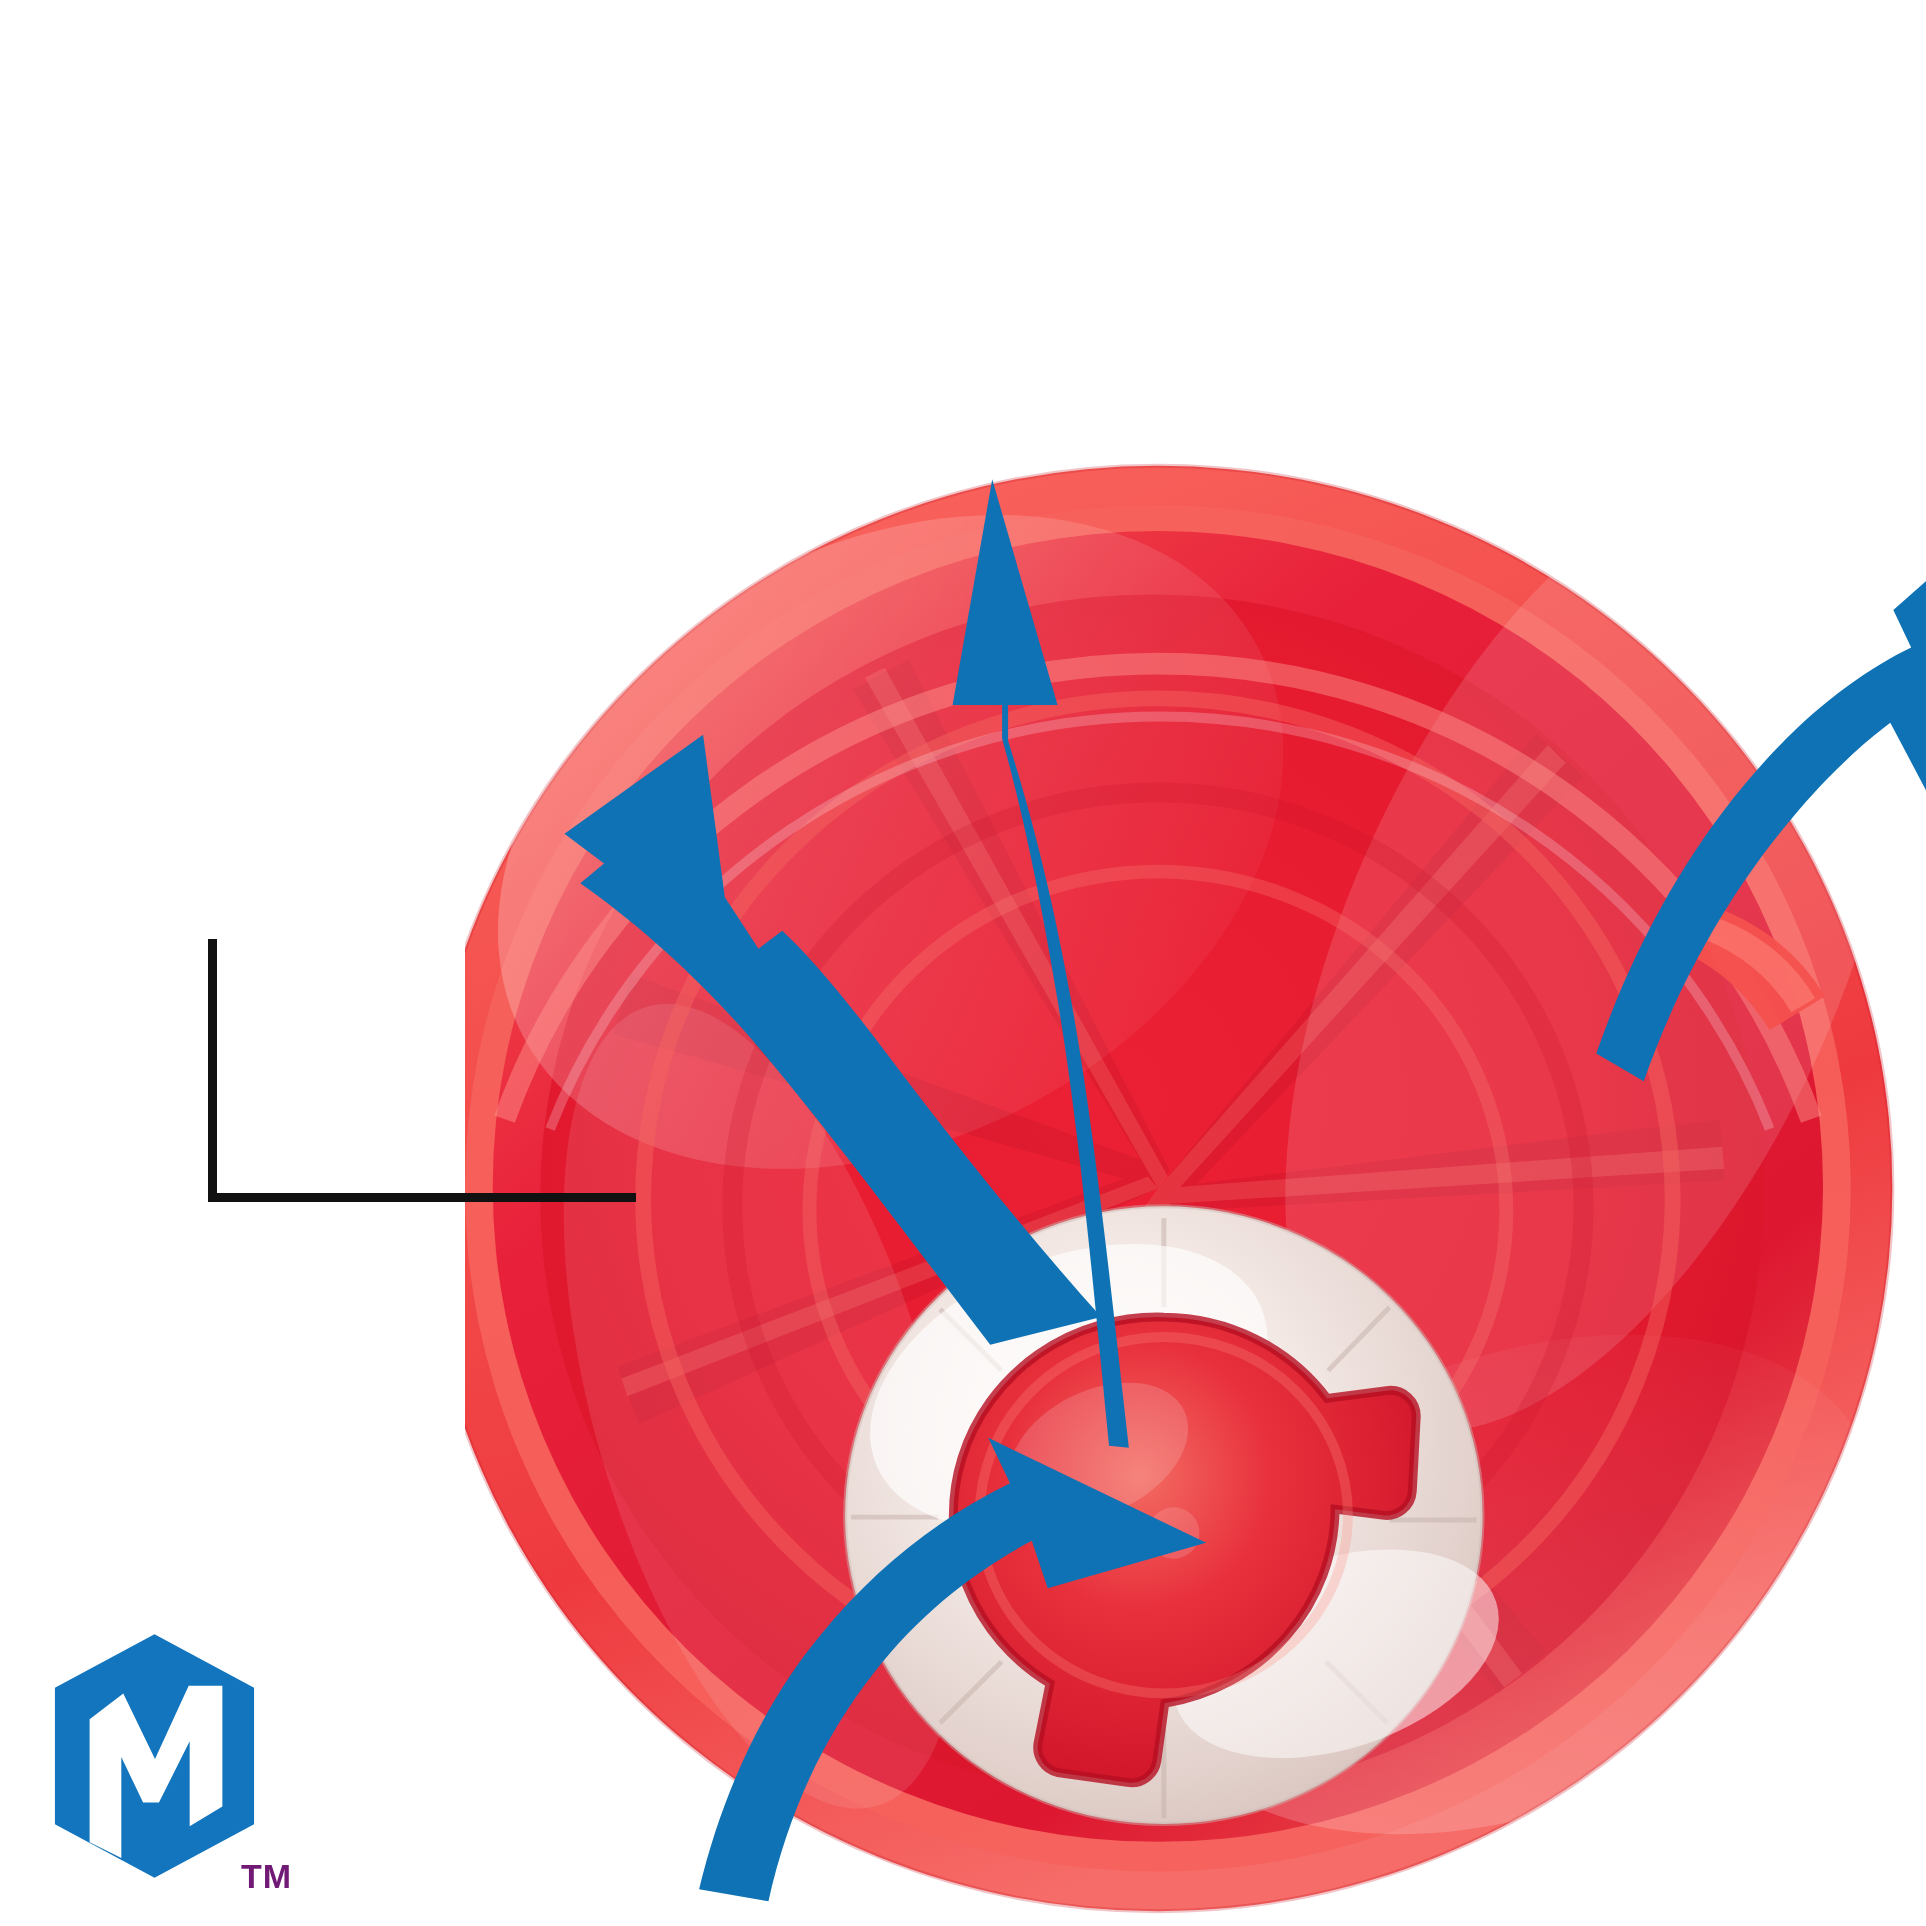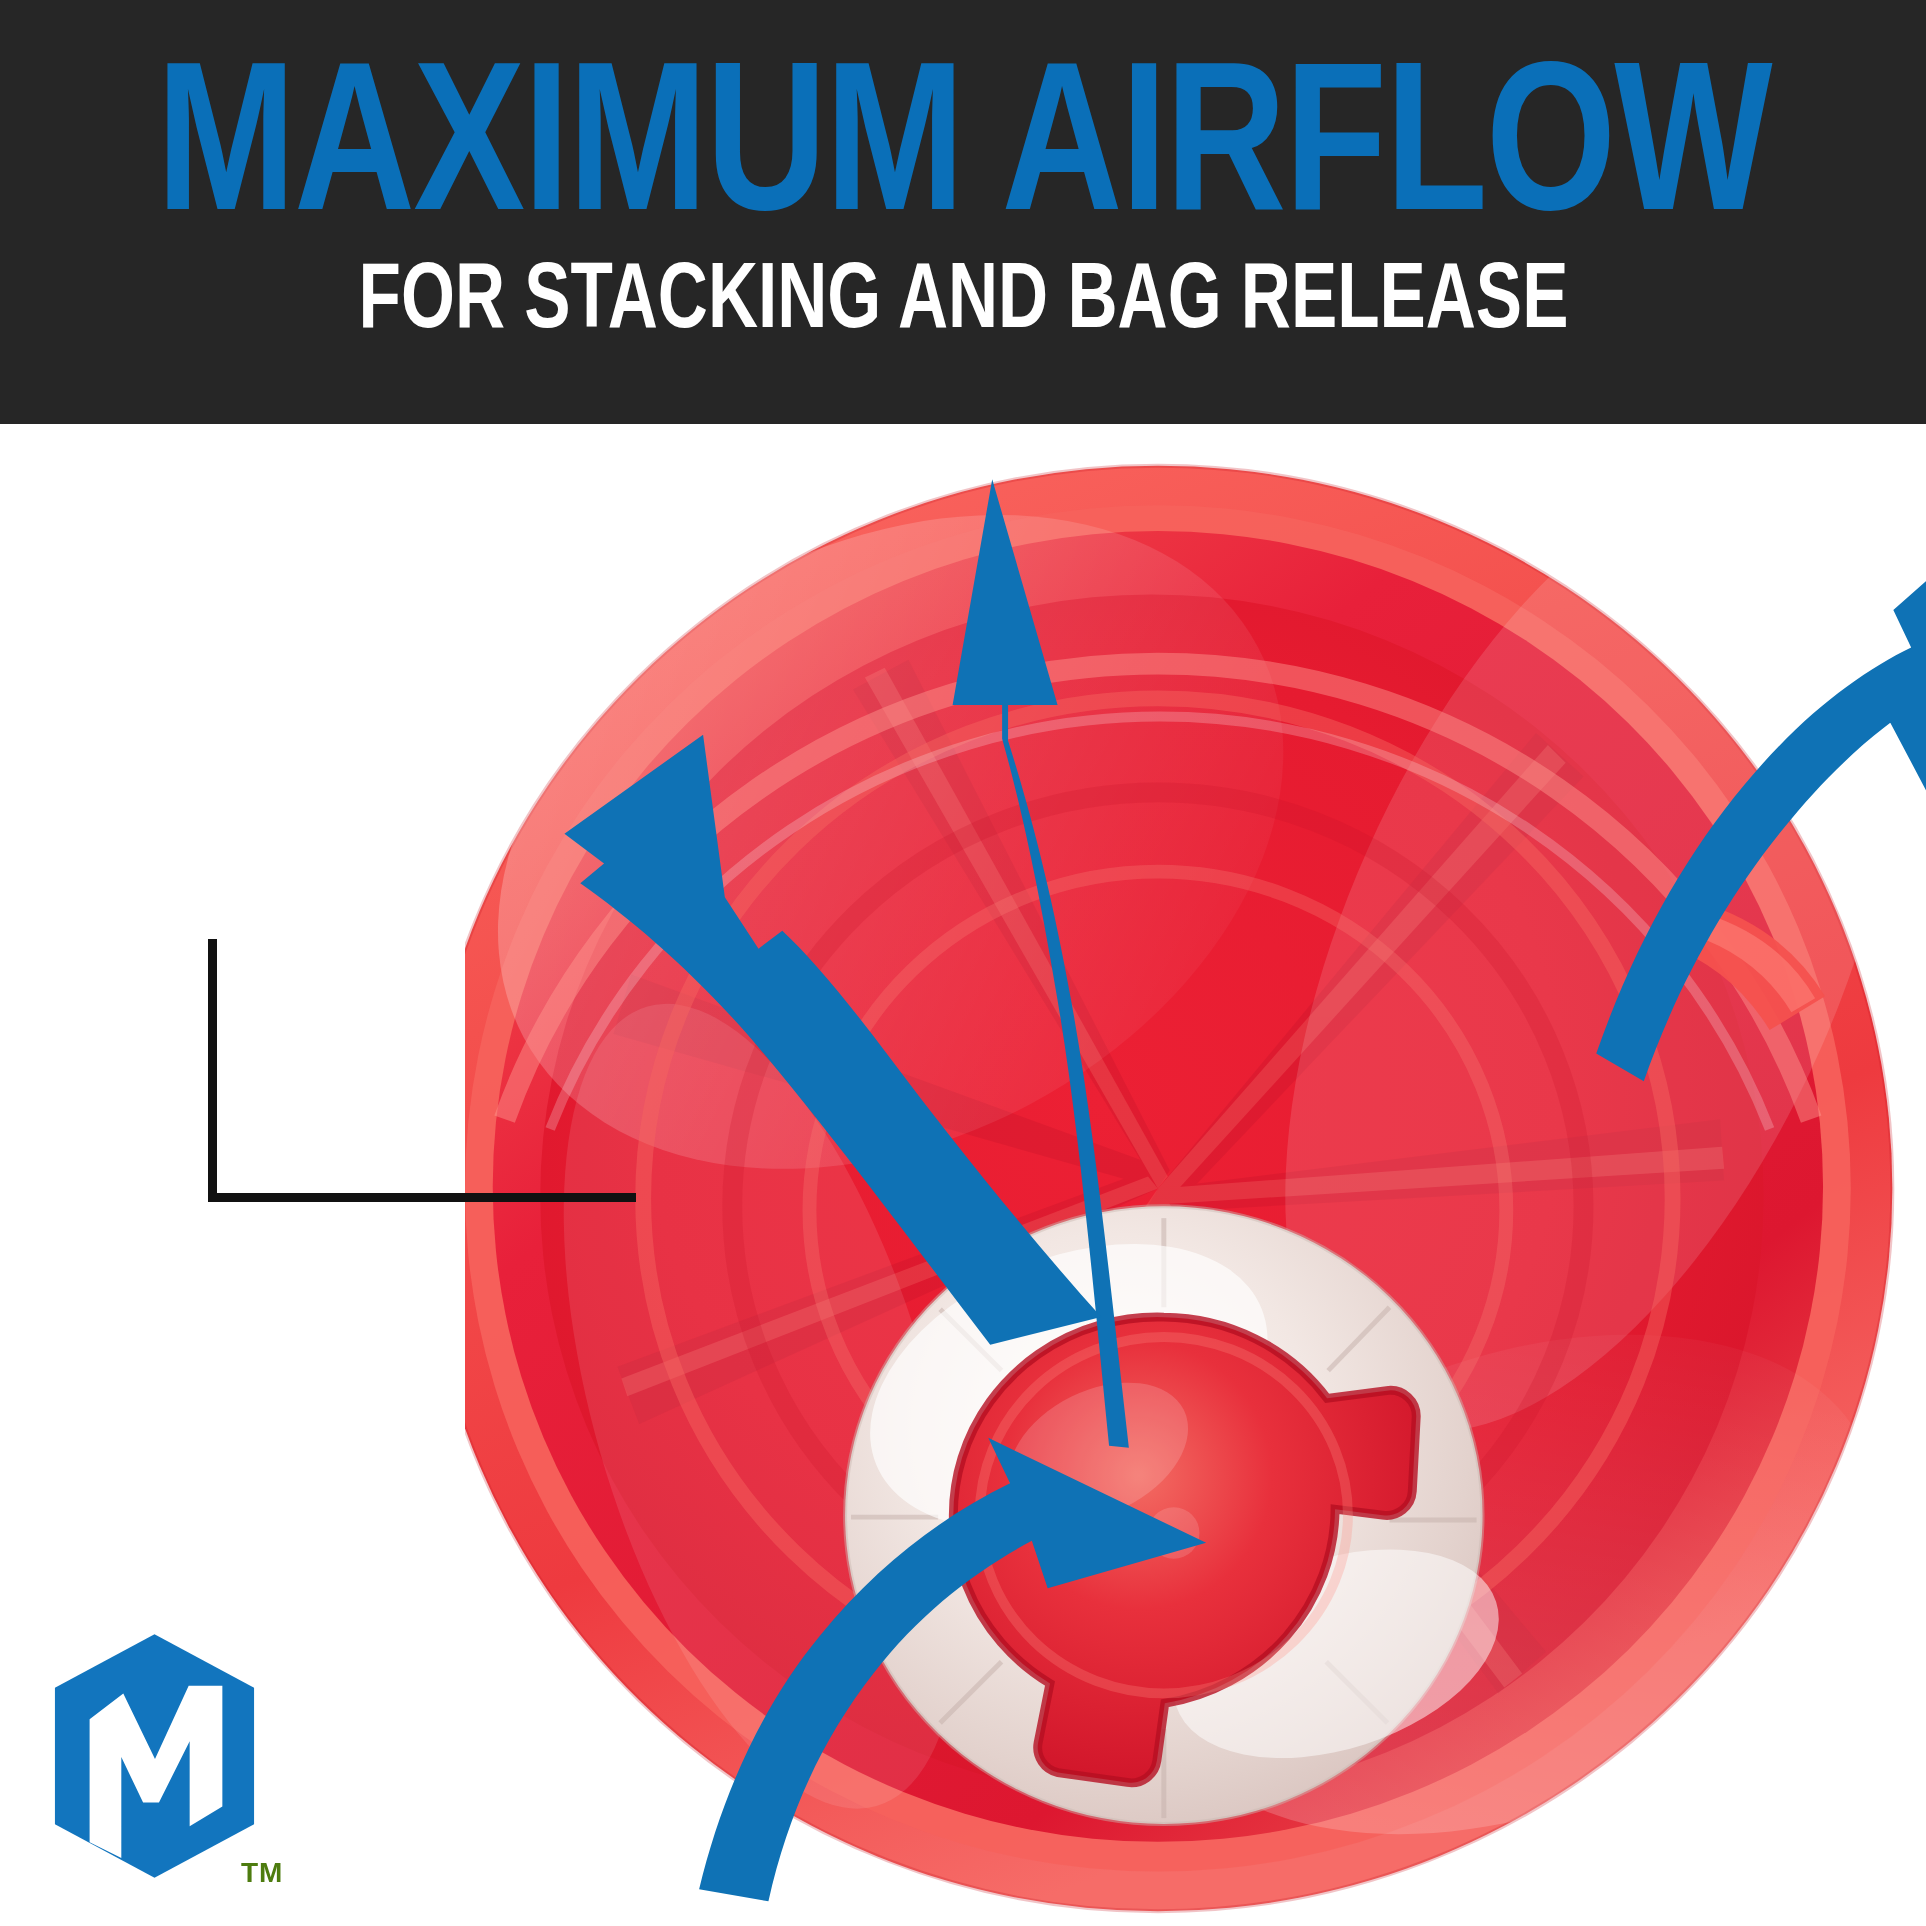--- a/index.html
+++ b/index.html
@@ -44,33 +44,29 @@
   #photo{position:absolute;left:465px;top:436px;width:1461px;height:1491px;overflow:hidden;}
   #photo svg{display:block;width:100%;height:100%;}
 
   
   #arrows{position:absolute;left:0;top:0;width:1927px;height:1927px;pointer-events:none;}
   #arrows svg{display:block;width:1927px;height:1927px;}
 
   
   #logo{position:absolute;left:48px;top:1632px;width:213px;height:248px;}
   #logo svg{display:block;width:100%;height:100%;}
-  #logo-tm{position:absolute;left:241px;top:1857px;color:#4d7c0f;
-           font-size:28px;font-weight:700;letter-spacing:1px;
+  #logo-tm{position:absolute;left:241px;top:1857px;color:#701a75;
+           font-size:34px;font-weight:700;letter-spacing:1px;
            font-family:"Liberation Sans",sans-serif;}
 </style>
 </head>
 <body>
 
 <div id="page">
 
-  <div id="header-band">
-    <div id="main-title">MAXIMUM AIRFLOW</div>
-    <div id="sub-title">FOR STACKING AND BAG RELEASE</div>
-  </div>
 
   <div id="photo">
     <svg viewBox="0 0 1476 1506" preserveAspectRatio="none">
       <defs>
         <radialGradient id="bodyGrad" cx="46%" cy="42%" r="68%">
           <stop offset="0%" stop-color="#EC2034"></stop>
           <stop offset="55%" stop-color="#E61B30"></stop>
           <stop offset="100%" stop-color="#D4142A"></stop>
         </radialGradient>
         <linearGradient id="rimGrad" x1="0" y1="0" x2="0.4" y2="1">

